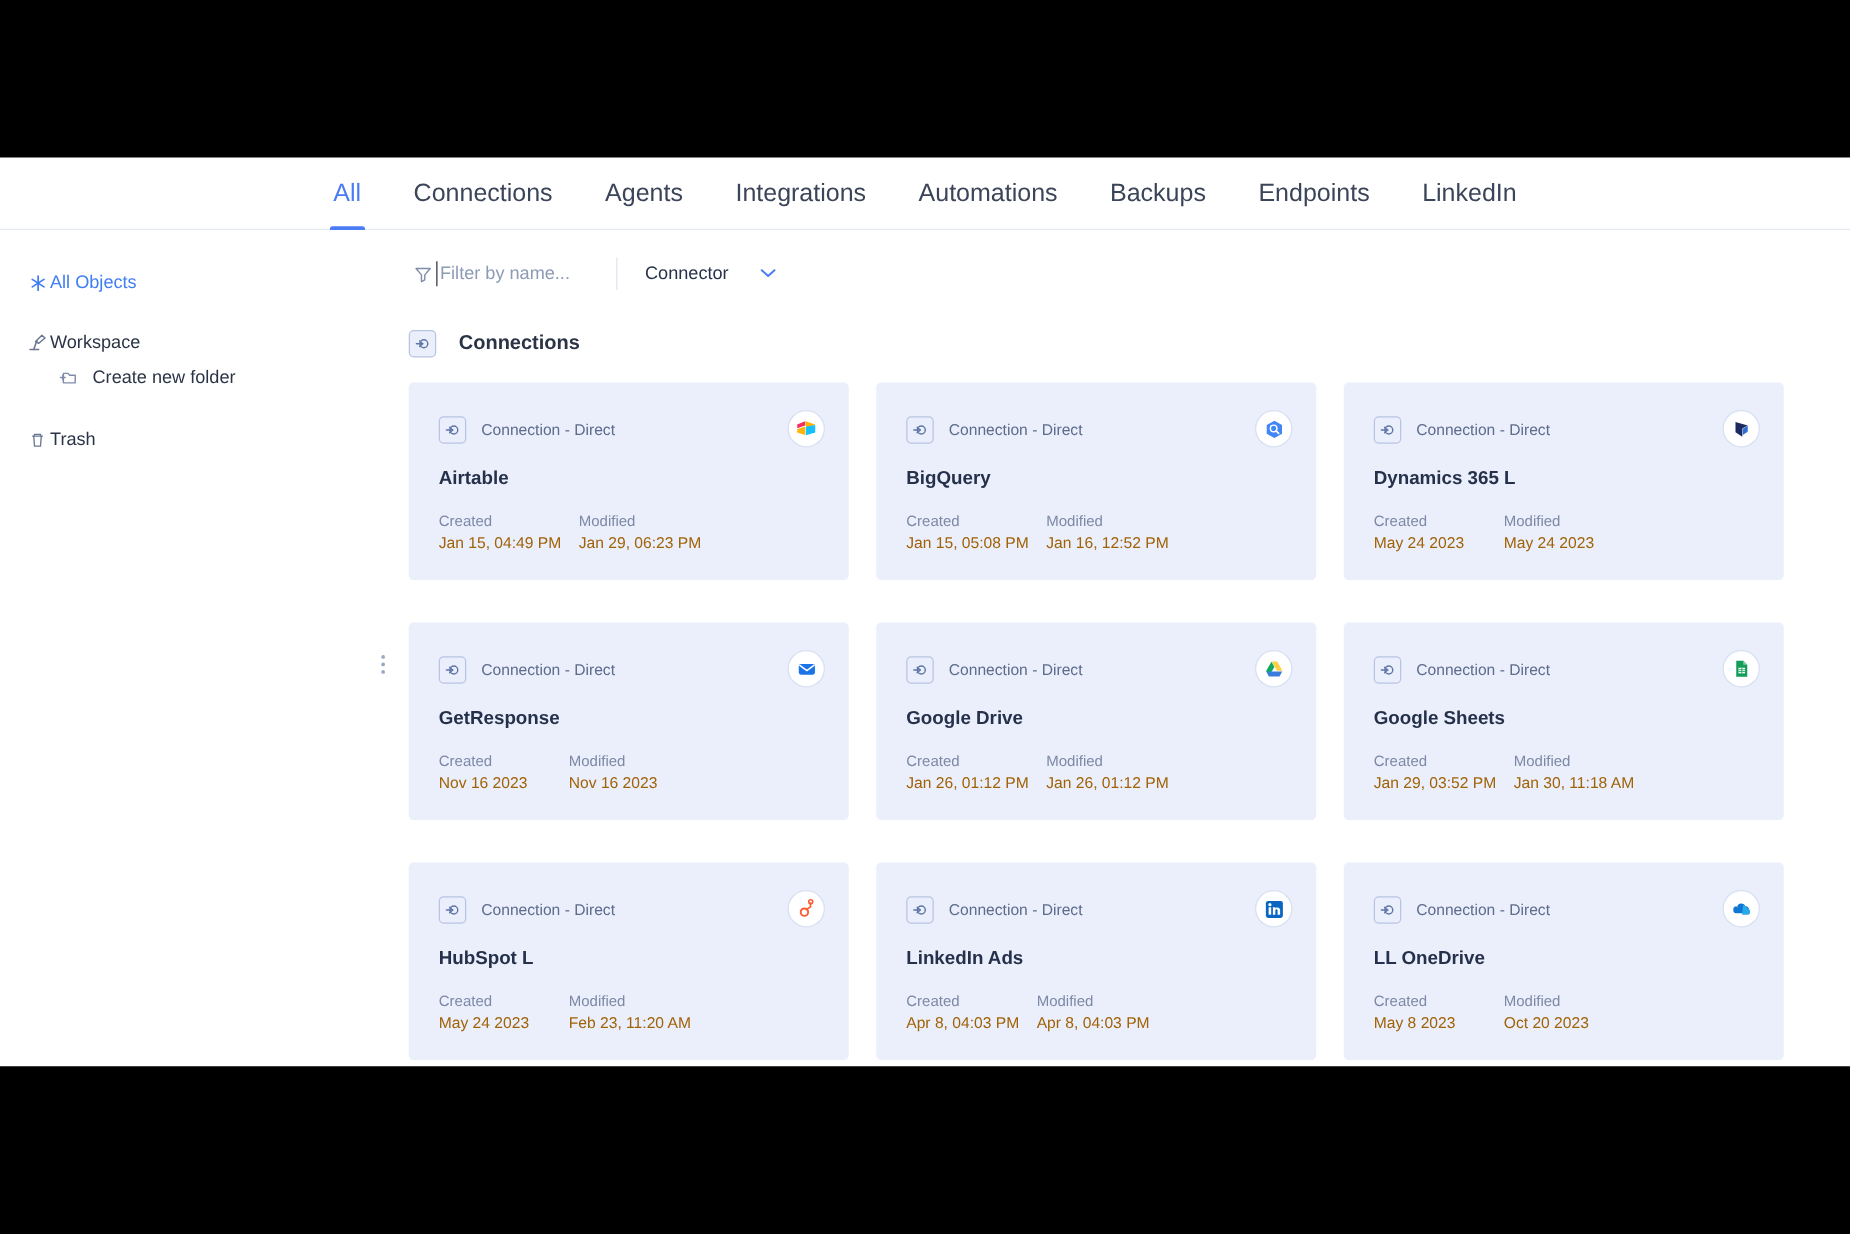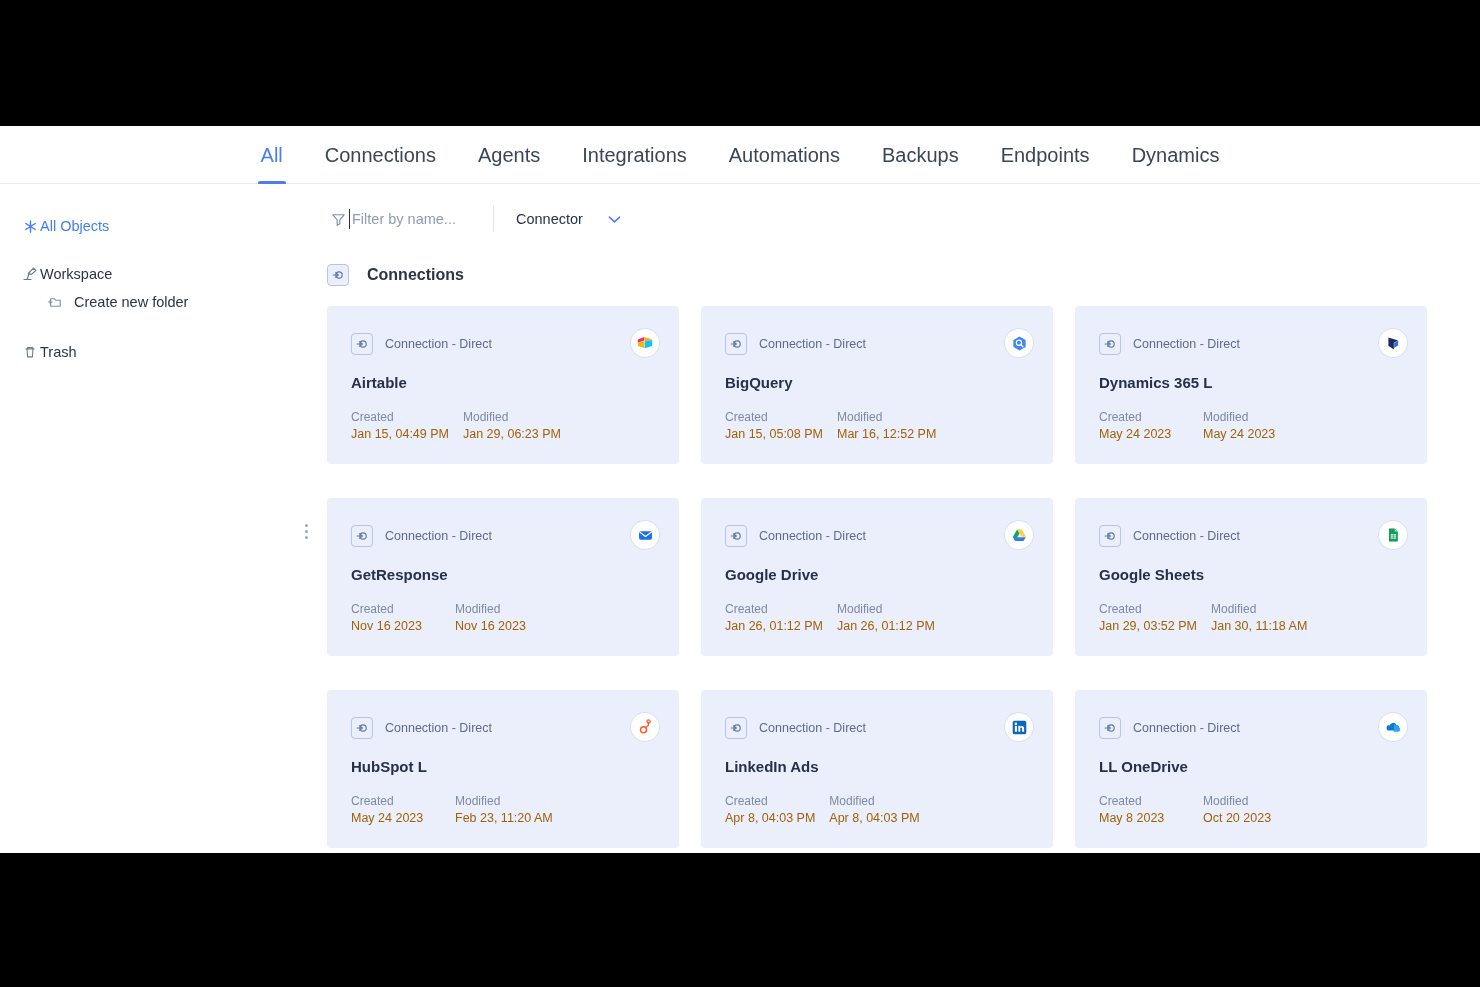--- a/index.html
+++ b/index.html
@@ -182,21 +182,21 @@
 <div id="app">
 
   <div class="tabbar" id="tabbar">
       <div class="tab active">All</div>
       <div class="tab">Connections</div>
       <div class="tab">Agents</div>
       <div class="tab">Integrations</div>
       <div class="tab">Automations</div>
       <div class="tab">Backups</div>
       <div class="tab">Endpoints</div>
-      <div class="tab">Dynamics</div>
+      <div class="tab">LinkedIn</div>
     </div>
 
   <div class="body">
 
     <div class="sidebar">
 
       <div class="side-row">
         <span class="side-icon">
           <svg width="15" height="15" viewBox="0 0 16 16">
             <g stroke="#3f7ef3" stroke-width="1.5" stroke-linecap="round">
@@ -324,21 +324,21 @@
               <span class="card-type">Connection - Direct</span>
             </div>
             <div class="card-title">BigQuery</div>
             <div class="card-meta">
               <div class="meta-col created">
                 <span class="meta-h">Created</span>
                 <span class="meta-v">Jan 15, 05:08 PM</span>
               </div>
               <div class="meta-col">
                 <span class="meta-h">Modified</span>
-                <span class="meta-v">Mar 16, 12:52 PM</span>
+                <span class="meta-v">Jan 16, 12:52 PM</span>
               </div>
             </div>
             <div class="logo-wrap">
               <svg width="17" height="17" viewBox="0 0 20 20">
                 <path d="M10 1.8 L17.2 5.9 V14.1 L10 18.2 L2.8 14.1 V5.9 Z" fill="#4285f4"></path>
                 <circle cx="9.3" cy="9.1" r="3.1" fill="none" stroke="#fff" stroke-width="1.4"></circle>
                 <line x1="11.6" y1="11.4" x2="14" y2="13.8" stroke="#fff" stroke-width="1.6" stroke-linecap="round"></line>
               </svg>
             </div>
           </div>

